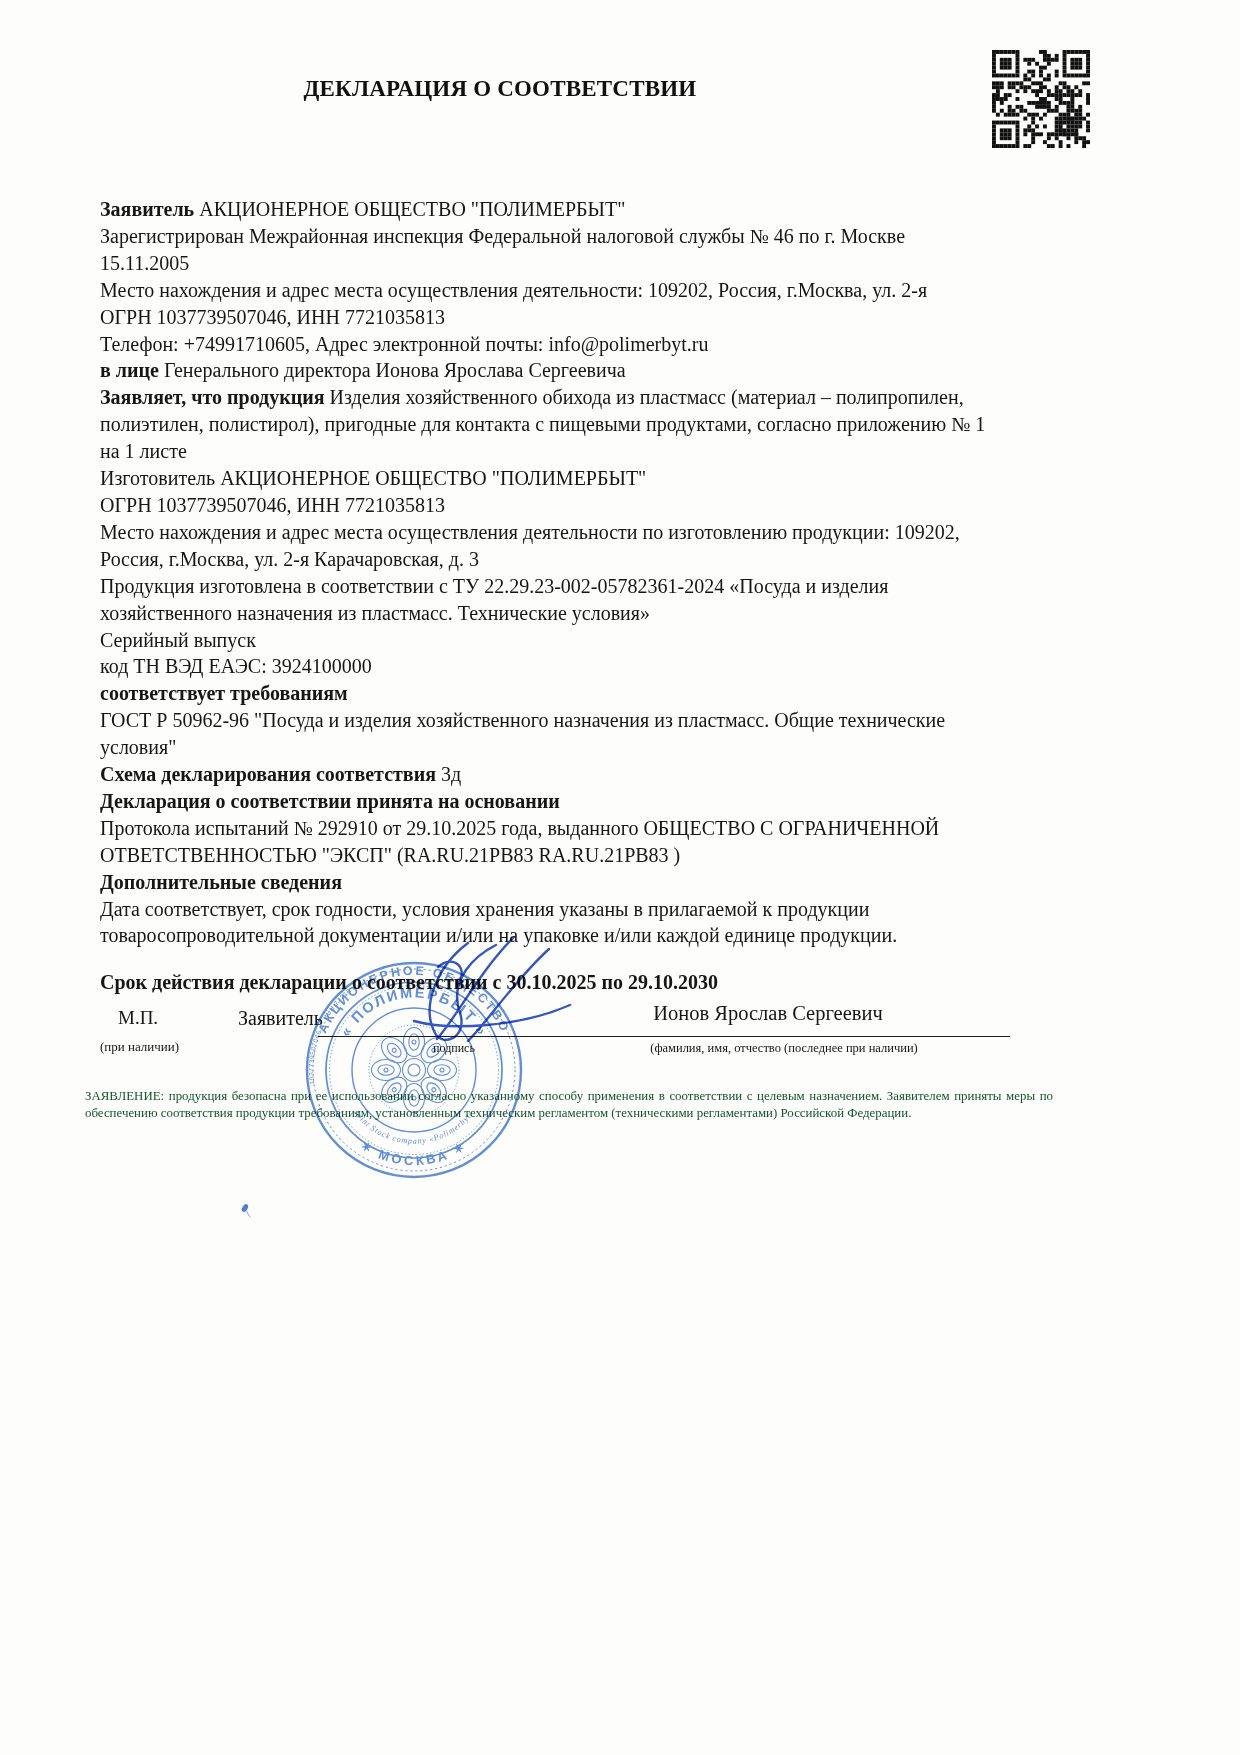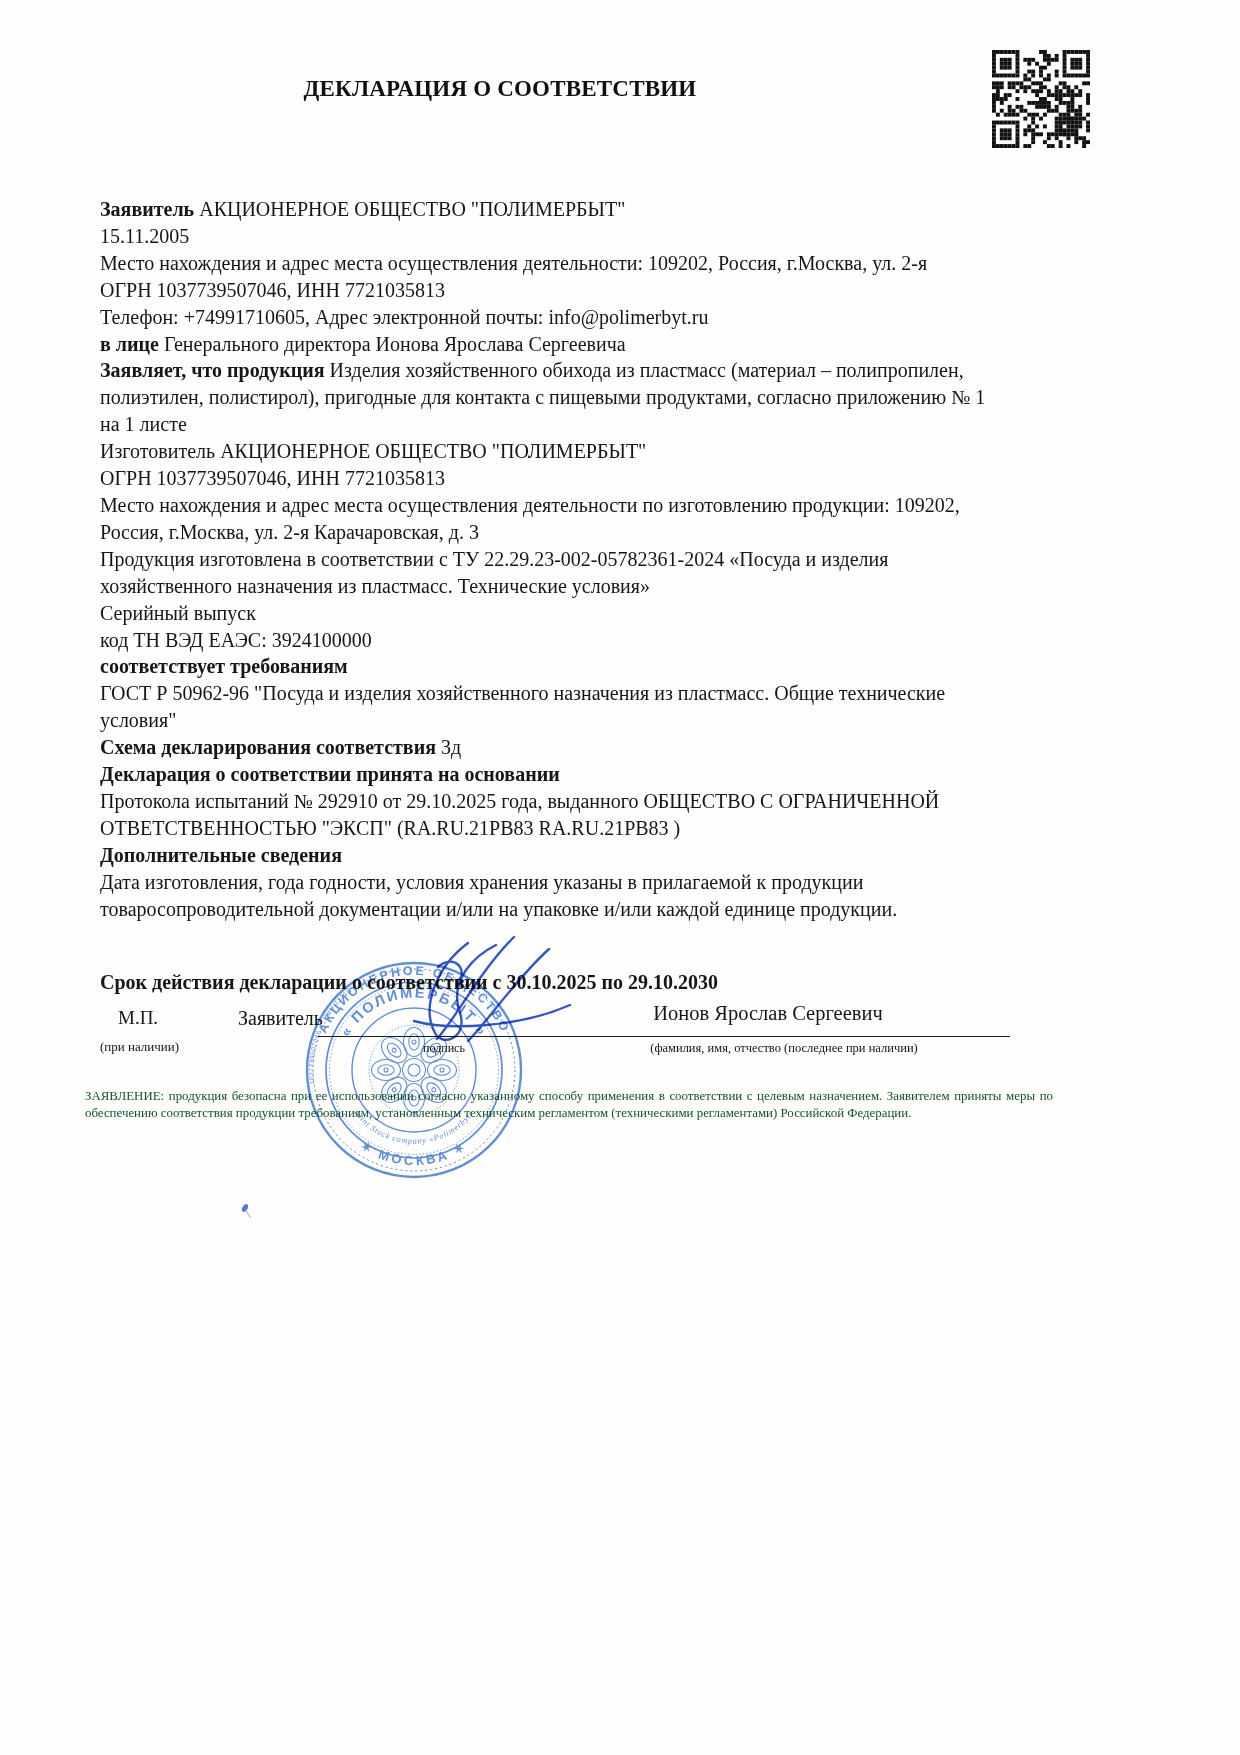--- a/index.html
+++ b/index.html
@@ -16,21 +16,21 @@
     position:absolute;left:100px;top:196px;width:960px;
     font-size:20px;line-height:26.9px;white-space:nowrap;
   }
   .bline{white-space:nowrap;}
   .b{font-weight:bold;}
   .validity{position:absolute;left:100px;top:971px;font-size:20px;font-weight:bold;white-space:nowrap;}
   .mp{position:absolute;left:118px;top:1007px;font-size:19px;}
   .mp-note{position:absolute;left:100px;top:1039px;font-size:13px;text-align:center;}
   .applicant{position:absolute;left:238px;top:1007px;font-size:20px;}
   .sig-line1{position:absolute;left:318px;top:1010px;width:240px;height:26px;border-bottom:1.7px solid #1d1d1d;}
-  .sig-caption{position:absolute;left:334px;top:1041px;width:220px;text-align:center;font-size:12px;}
+  .sig-caption{position:absolute;left:344px;top:1041px;width:220px;text-align:center;font-size:12px;}
   .fio{position:absolute;left:548px;top:1002px;width:440px;text-align:center;font-size:20.5px;}
   .sig-line2{position:absolute;left:558px;top:1010px;width:452px;height:26px;border-bottom:1.7px solid #1d1d1d;}
   .fio-caption{position:absolute;left:558px;top:1041px;width:452px;text-align:center;font-size:12.5px;}
   .statement{
     position:absolute;left:85px;top:1066px;width:968px;
     font-size:12.9px;line-height:17px;color:#14532d;text-align:justify;margin-top:22px;
   }
   .stamp{position:absolute;left:292px;top:948px;width:244px;height:244px;opacity:.88;mix-blend-mode:multiply;}
   .signature-svg{position:absolute;left:318px;top:925px;width:300px;height:150px;mix-blend-mode:multiply;}
   .ink-dot{position:absolute;left:238px;top:1199px;width:16px;height:20px;}
@@ -368,20 +368,21 @@
       <rect x="78.4" y="82.32" width="3.92" height="3.92" fill="#111"></rect>
       <rect x="82.32" y="82.32" width="3.92" height="3.92" fill="#111"></rect>
     </svg>
 
   <div class="title">
     <div>ДЕКЛАРАЦИЯ О СООТВЕТСТВИИ</div>
   </div>
 
   <div class="body-text">
       <div class="bline"><span class="b">Заявитель </span><span>АКЦИОНЕРНОЕ ОБЩЕСТВО "ПОЛИМЕРБЫТ"</span></div>
+      <div class="bline"><span>Зарегистрирован Межрайонная инспекция Федеральной налоговой службы № 46 по г. Москве</span></div>
       <div class="bline"><span>15.11.2005</span></div>
       <div class="bline"><span>Место нахождения и адрес места осуществления деятельности: 109202, Россия, г.Москва, ул. 2-я</span></div>
       <div class="bline"><span>ОГРН 1037739507046, ИНН 7721035813</span></div>
       <div class="bline"><span>Телефон: +74991710605, Адрес электронной почты: info@polimerbyt.ru</span></div>
       <div class="bline"><span class="b">в лице </span><span>Генерального директора Ионова Ярослава Сергеевича</span></div>
       <div class="bline"><span class="b">Заявляет, что продукция </span><span>Изделия хозяйственного обихода из пластмасс (материал – полипропилен,</span></div>
       <div class="bline"><span>полиэтилен, полистирол), пригодные для контакта с пищевыми продуктами, согласно приложению № 1</span></div>
       <div class="bline"><span>на 1 листе</span></div>
       <div class="bline"><span>Изготовитель АКЦИОНЕРНОЕ ОБЩЕСТВО "ПОЛИМЕРБЫТ"</span></div>
       <div class="bline"><span>ОГРН 1037739507046, ИНН 7721035813</span></div>
@@ -392,21 +393,21 @@
       <div class="bline"><span>Серийный выпуск</span></div>
       <div class="bline"><span>код ТН ВЭД ЕАЭС: 3924100000</span></div>
       <div class="bline"><span class="b">соответствует требованиям</span></div>
       <div class="bline"><span>ГОСТ Р 50962-96 "Посуда и изделия хозяйственного назначения из пластмасс. Общие технические</span></div>
       <div class="bline"><span>условия"</span></div>
       <div class="bline"><span class="b">Схема декларирования соответствия </span><span>3д</span></div>
       <div class="bline"><span class="b">Декларация о соответствии принята на основании</span></div>
       <div class="bline"><span>Протокола испытаний № 292910 от 29.10.2025 года, выданного ОБЩЕСТВО С ОГРАНИЧЕННОЙ</span></div>
       <div class="bline"><span>ОТВЕТСТВЕННОСТЬЮ "ЭКСП" (RA.RU.21РВ83 RA.RU.21РВ83 )</span></div>
       <div class="bline"><span class="b">Дополнительные сведения</span></div>
-      <div class="bline"><span>Дата изготовления, года годности, условия хранения указаны в прилагаемой к продукции</span></div>
+      <div class="bline"><span>Дата соответствует, срок годности, условия хранения указаны в прилагаемой к продукции</span></div>
       <div class="bline"><span>товаросопроводительной документации и/или на упаковке и/или каждой единице продукции.</span></div>
     </div>
 
   <div class="validity">Срок действия декларации о соответствии с 30.10.2025 по 29.10.2030</div>
 
   <div class="mp">М.П.</div>
   <div class="mp-note">(при наличии)</div>
   <div class="applicant">Заявитель</div>
   <div class="sig-line1"></div>
   <div class="sig-caption">подпись</div>

